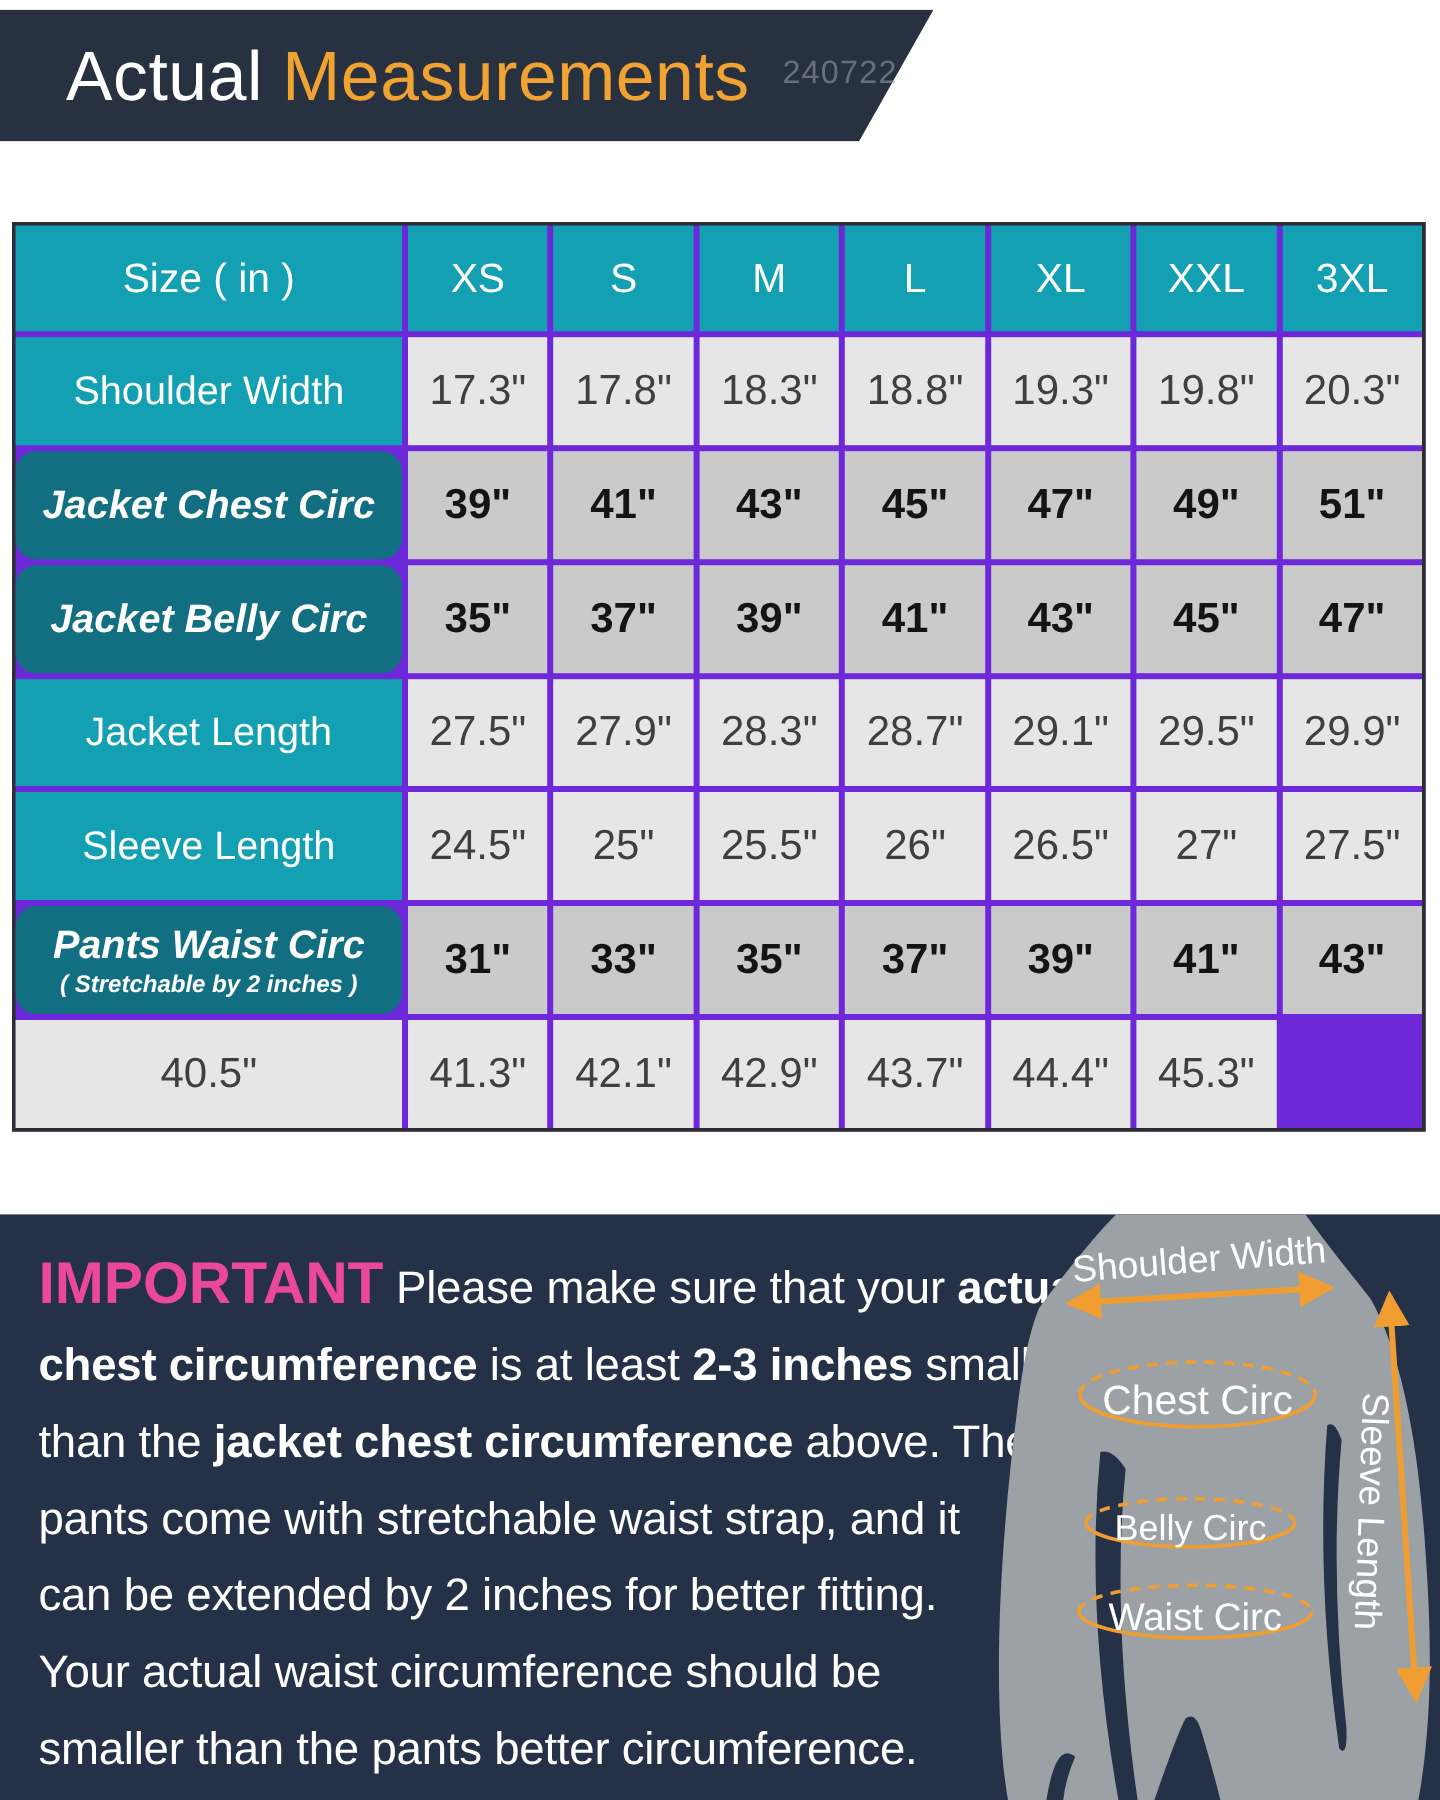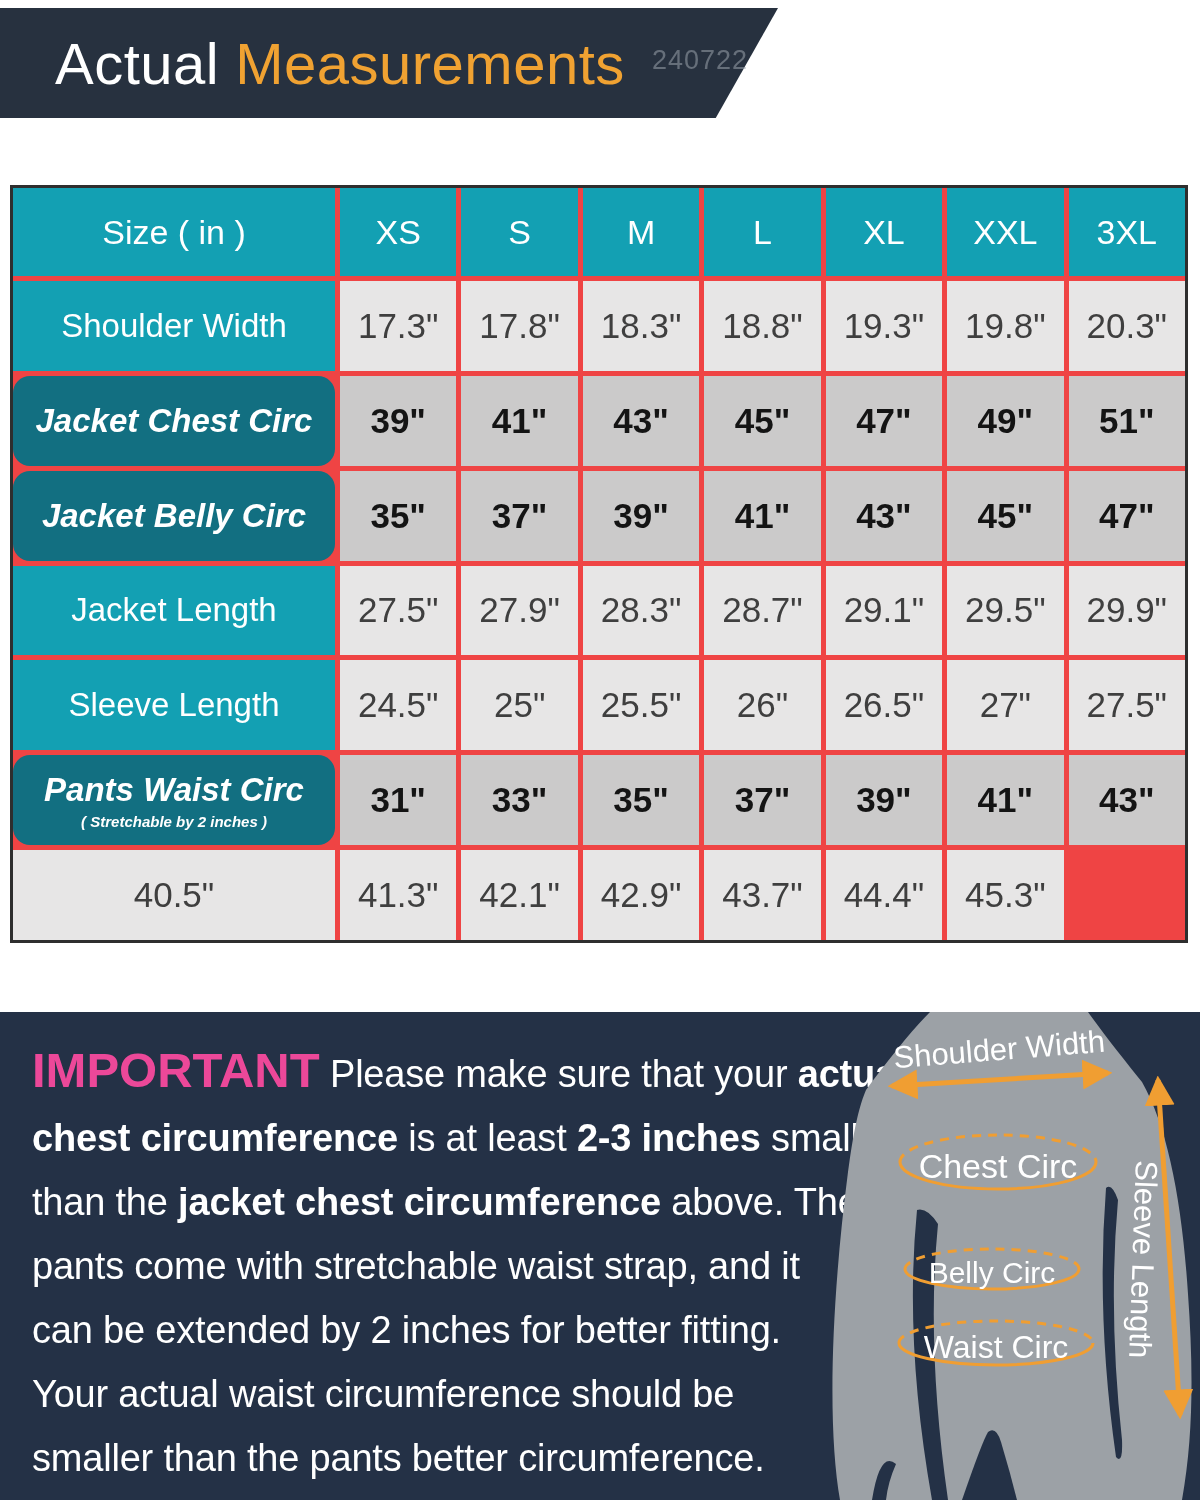--- a/index.html
+++ b/index.html
@@ -10,28 +10,28 @@
   .banner{position:absolute;left:0;top:8px;width:778px;height:110px;background:#27313f;
           clip-path:polygon(0 0,100% 0,92% 100%,0 100%);
           display:flex;align-items:center;padding-left:55px;box-sizing:border-box;}
   .banner .tw{color:#ffffff;font-size:58px;letter-spacing:.5px;margin-right:16px;}
   .banner .to{color:#f0a232;font-size:58px;letter-spacing:.5px;}
   .watermark{position:absolute;left:652px;top:1px;font-size:27px;color:#9aa2ab;opacity:.55;
              letter-spacing:1px;z-index:3;margin-top:44px;}
 
   
   .size-table{position:absolute;left:10px;top:185px;width:1178px;height:758px;box-sizing:border-box;
-              background:#ef4444;border:3px solid #2e2e2e;display:grid;gap:5px;
+              background:#6d28d9;border:3px solid #2e2e2e;display:grid;gap:5px;
               grid-template-columns:322px repeat(7,1fr);
               grid-template-rows:88px repeat(7,1fr);}
   .cell{display:flex;flex-direction:column;align-items:center;justify-content:center;text-align:center;}
   .cell.head{background:#13a0b3;color:#ffffff;font-size:34px;}
   .cell.label{background:#13a0b3;color:#ffffff;font-size:33px;}
   .cell.label.em{background:#126f81;font-weight:bold;font-style:italic;border-radius:17px;}
-  .cell.label .sub{font-size:15px;font-weight:bold;font-style:italic;margin-top:4px;}
+  .cell.label .sub{font-size:20px;font-weight:bold;font-style:italic;margin-top:4px;}
   .cell.val{background:#e7e6e6;color:#3f3f3f;font-size:35px;}
   .cell.val.em{background:#cbcaca;color:#141414;font-weight:bold;}
 
   
   .footer{position:absolute;left:0;top:1012px;width:1200px;height:488px;background:#243146;}
   .important{position:absolute;left:32px;top:26px;width:810px;color:#ffffff;}
   .iline{font-size:38px;line-height:64px;white-space:nowrap;letter-spacing:-0.2px;}
   .iline .b{font-weight:bold;}
   .iline .o{color:#ec4899;font-weight:bold;font-size:49px;letter-spacing:0;}
 

